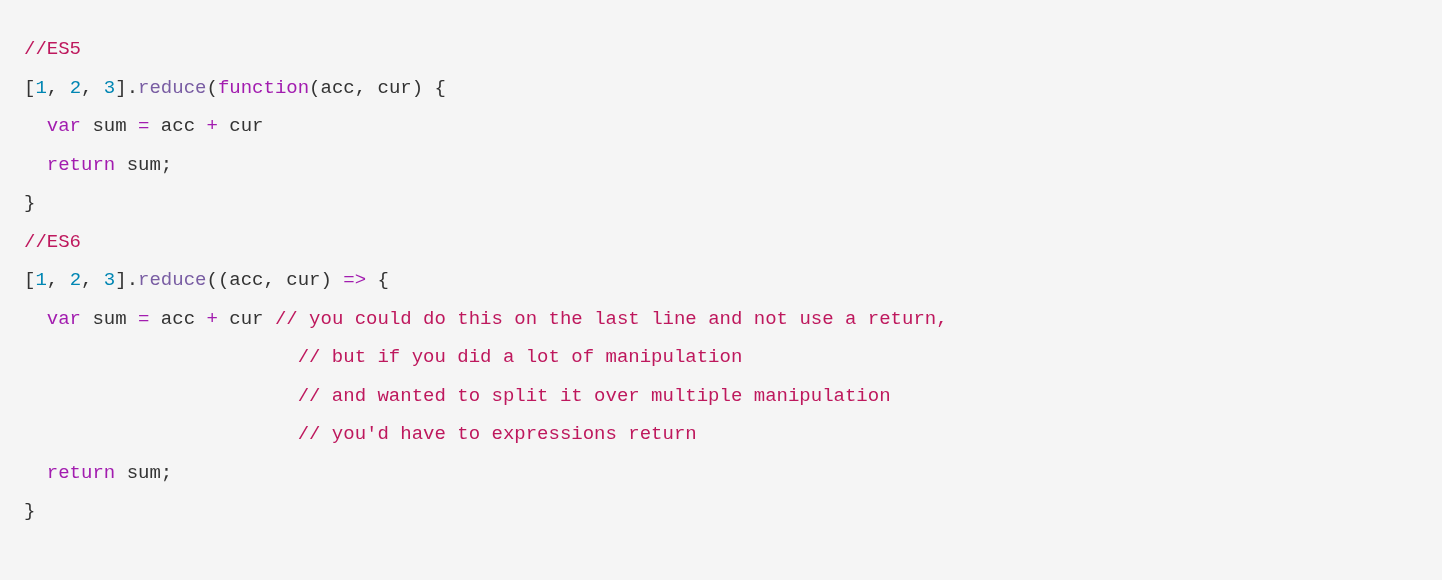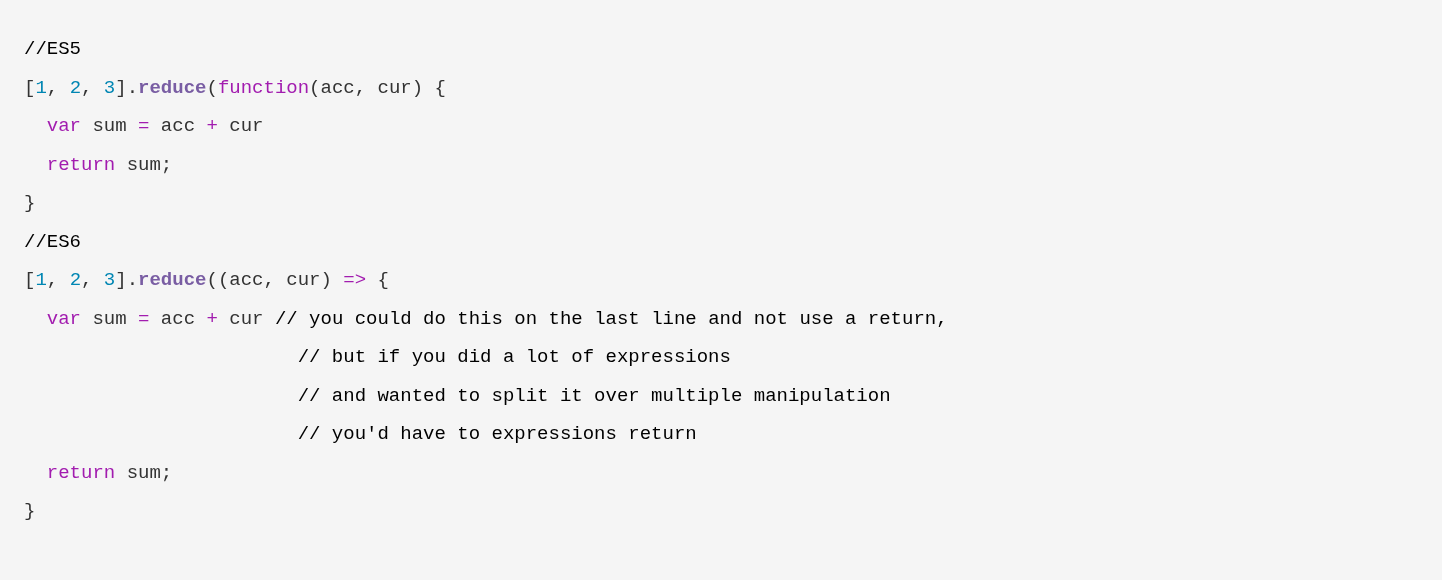--- a/index.html
+++ b/index.html
@@ -17,34 +17,34 @@
     color: #333;
   }
   pre.code {
     margin: 0;
     padding: 30px 24px 24px 24px;
     white-space: pre;
     font-family: inherit;
     font-size: inherit;
     line-height: inherit;
   }
-  .c  { color: #000000; }          
+  .c  { color: #be185d; }          
   .n  { color: #0086b3; }          
   .p  { color: #333333; }          
   .k  { color: #a21caf; }          
-  .fn { color: #795da3; font-weight: bold; }          
+  .fn { color: #795da3; }          
 </style>
 </head>
 <body>
 
 <pre class="code" id="code-block"><span class="c">//ES5</span>
 <span class="p">[</span><span class="n">1</span><span class="p">, </span><span class="n">2</span><span class="p">, </span><span class="n">3</span><span class="p">].</span><span class="fn">reduce</span><span class="p">(</span><span class="k">function</span><span class="p">(acc, cur) {</span>
 <span class="p">  </span><span class="k">var</span><span class="p"> sum </span><span class="k">=</span><span class="p"> acc </span><span class="k">+</span><span class="p"> cur</span>
 <span class="p">  </span><span class="k">return</span><span class="p"> sum;</span>
 <span class="p">}</span>
 <span class="c">//ES6</span>
 <span class="p">[</span><span class="n">1</span><span class="p">, </span><span class="n">2</span><span class="p">, </span><span class="n">3</span><span class="p">].</span><span class="fn">reduce</span><span class="p">((acc, cur) </span><span class="k">=&gt;</span><span class="p"> {</span>
 <span class="p">  </span><span class="k">var</span><span class="p"> sum </span><span class="k">=</span><span class="p"> acc </span><span class="k">+</span><span class="p"> cur </span><span class="c">// you could do this on the last line and not use a return,</span>
-<span class="p">                        </span><span class="c">// but if you did a lot of expressions</span>
+<span class="p">                        </span><span class="c">// but if you did a lot of manipulation</span>
 <span class="p">                        </span><span class="c">// and wanted to split it over multiple manipulation</span>
 <span class="p">                        </span><span class="c">// you'd have to expressions return</span>
 <span class="p">  </span><span class="k">return</span><span class="p"> sum;</span>
 <span class="p">}</span></pre>
 
 </body></html>

